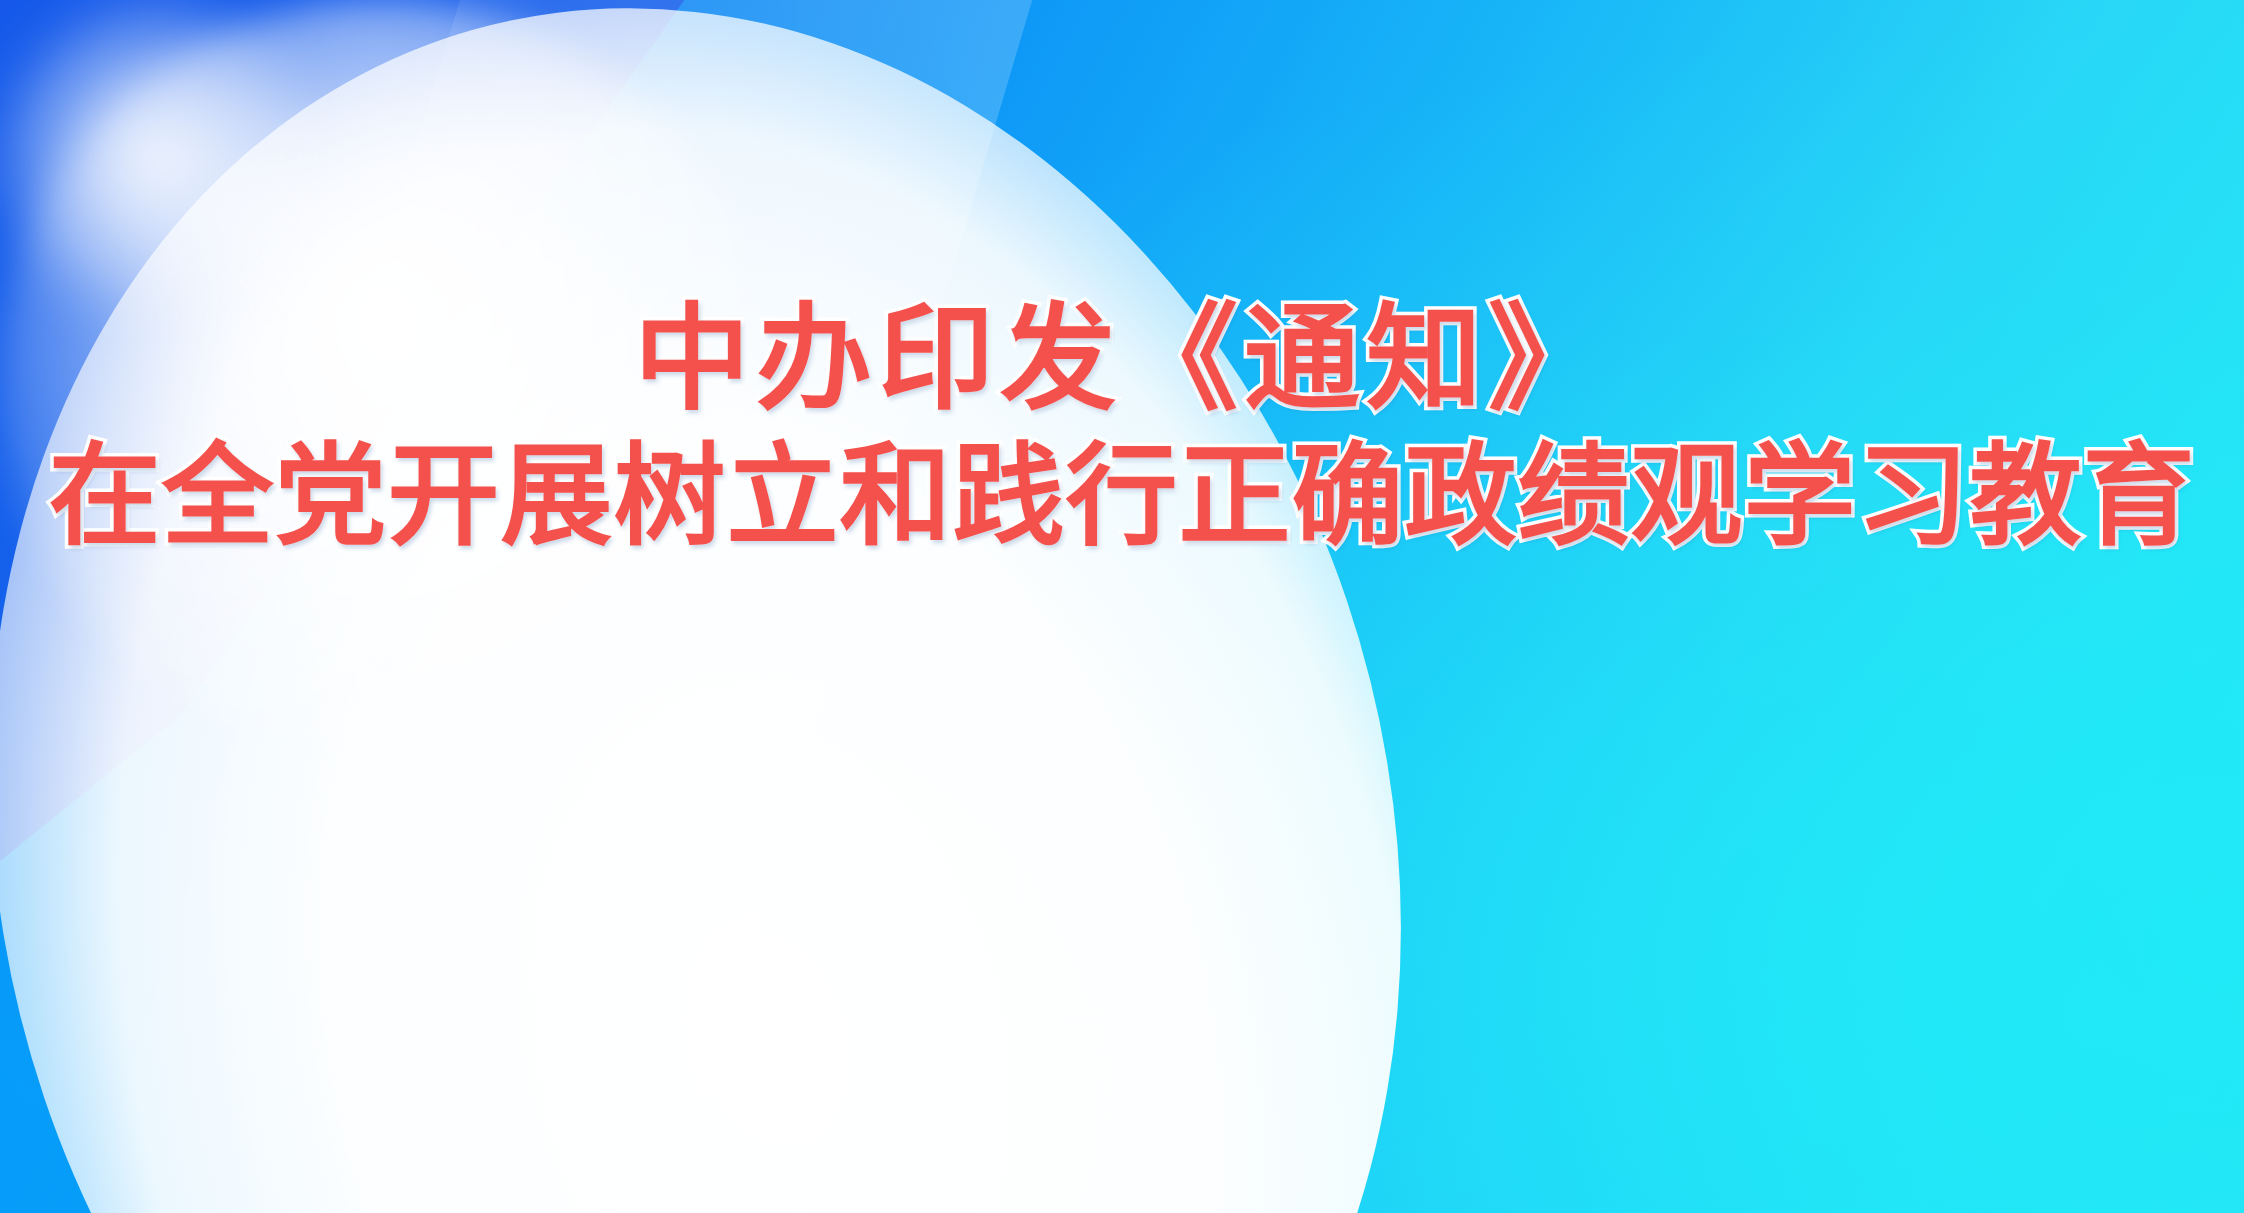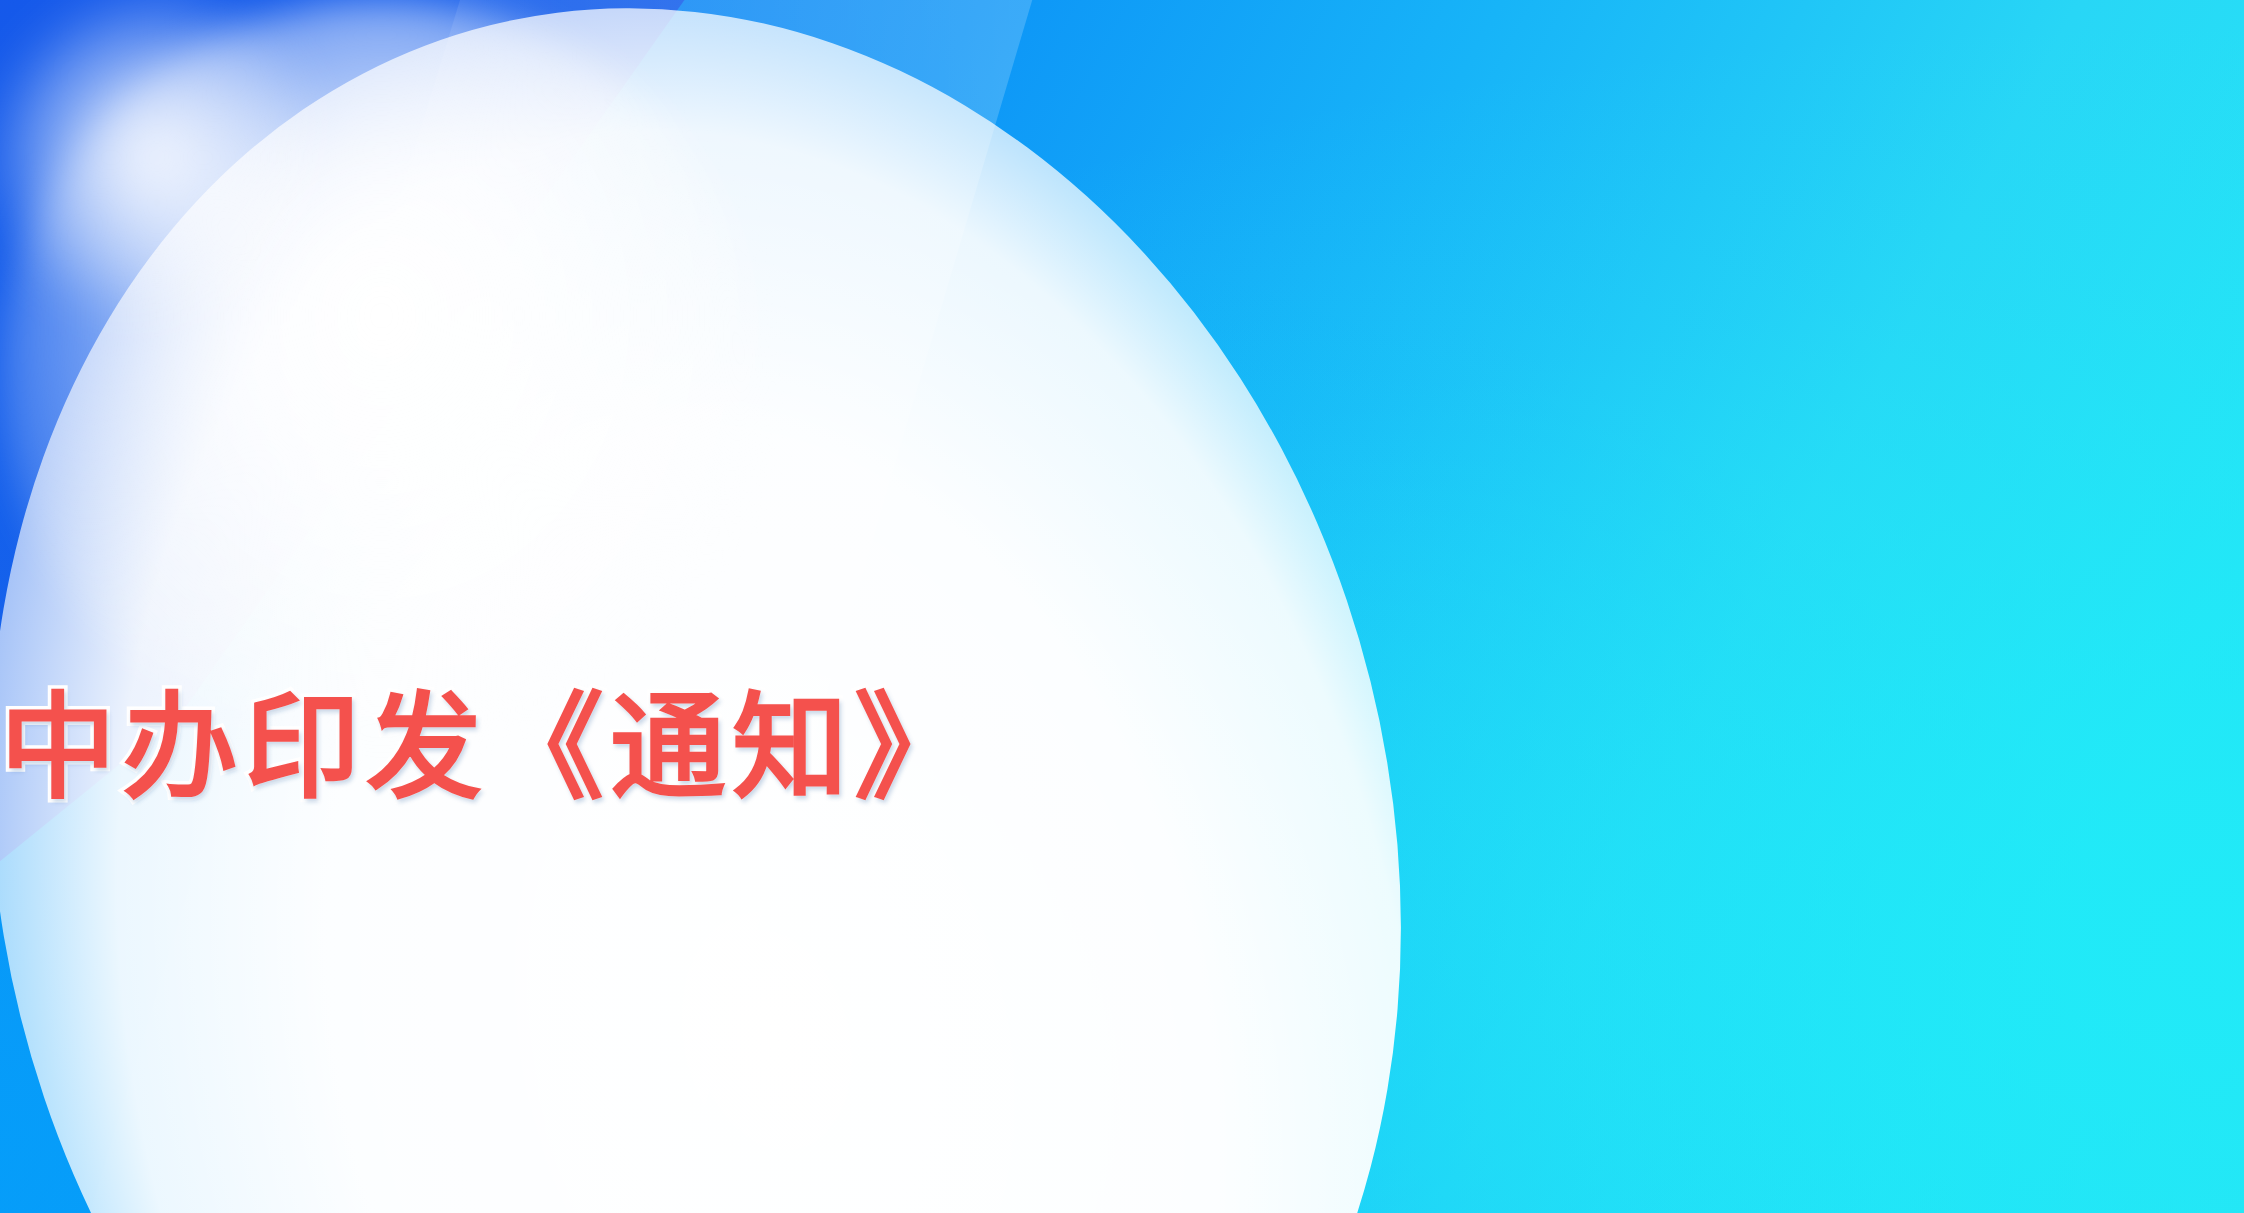--- a/index.html
+++ b/index.html
@@ -131,21 +131,21 @@
                 rgba(6,166,250,.52) 30%,
                 rgba(8,170,250,.16) 52%,
                 rgba(8,170,250,0) 70%);
   }
 
   
   #headline {
     position: absolute;
     inset: 0;
     display: flex;
-    flex-direction: row;
+    flex-direction: column;
     align-items: center;
     justify-content: flex-start;
     padding-top: 294px;
     box-sizing: border-box;
     z-index: 20;
   }
 
   .hl-line {
     color: #f4514d;
     font-weight: 700;
@@ -189,15 +189,16 @@
   <div class="lyr" id="glow-ellipse"></div>
 
   <div class="lyr" id="glow-hotspot"></div>
 
   <div class="lyr" id="glow-core"></div>
 
   <div id="headline">
 
     <div class="hl-line" id="hl-line-1">中办印发《通知》</div>
 
+    <div class="hl-line" id="hl-line-2">在全党开展树立和践行正确政绩观学习教育</div>
   </div>
 
 </div>
 
 </body></html>

